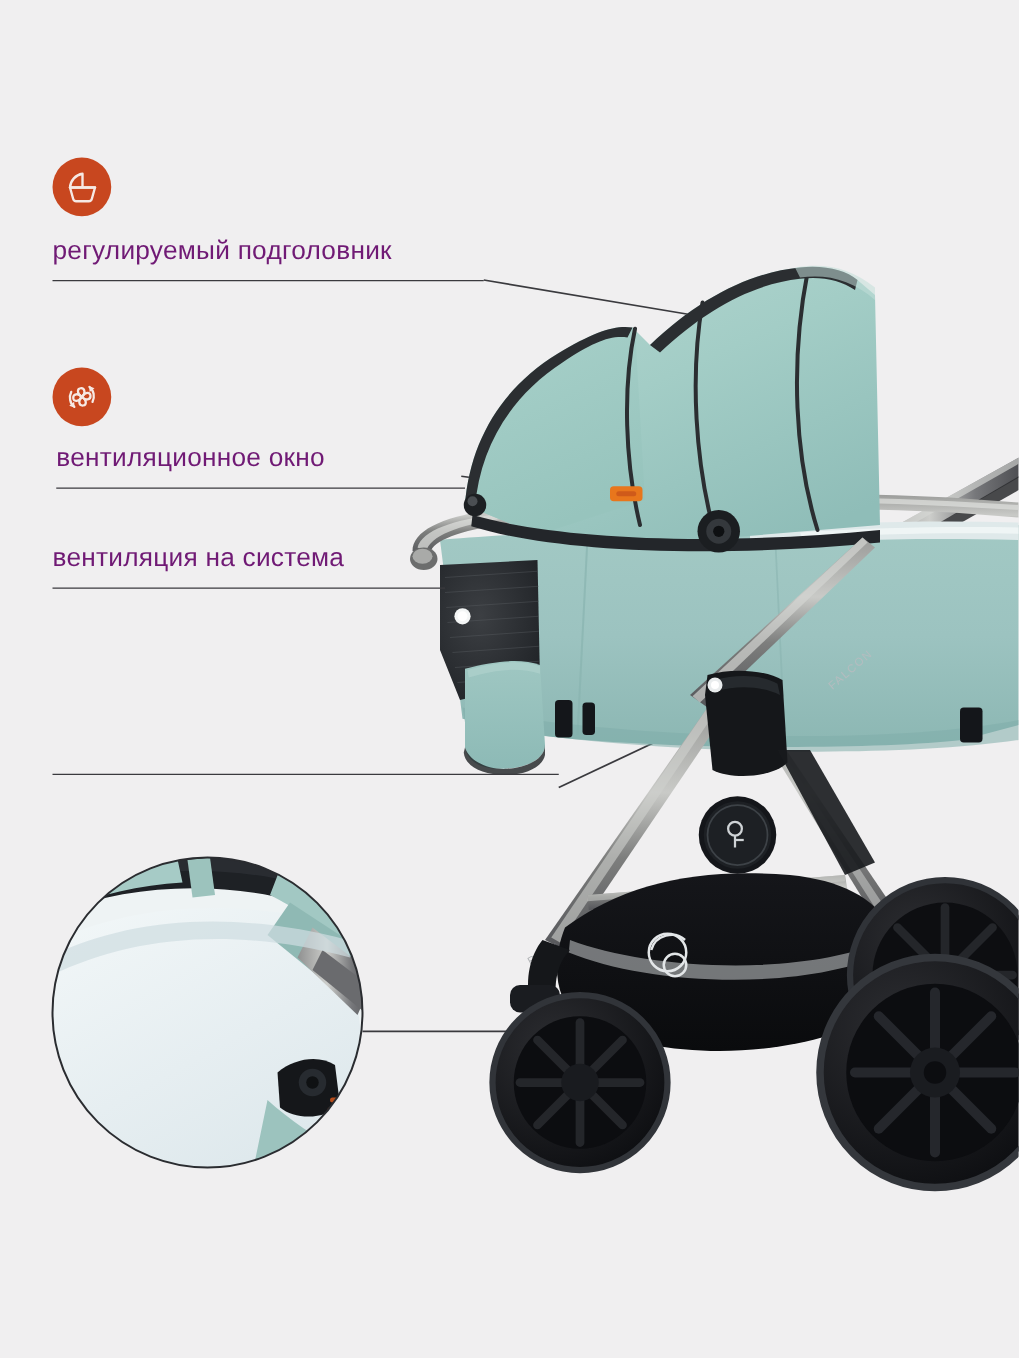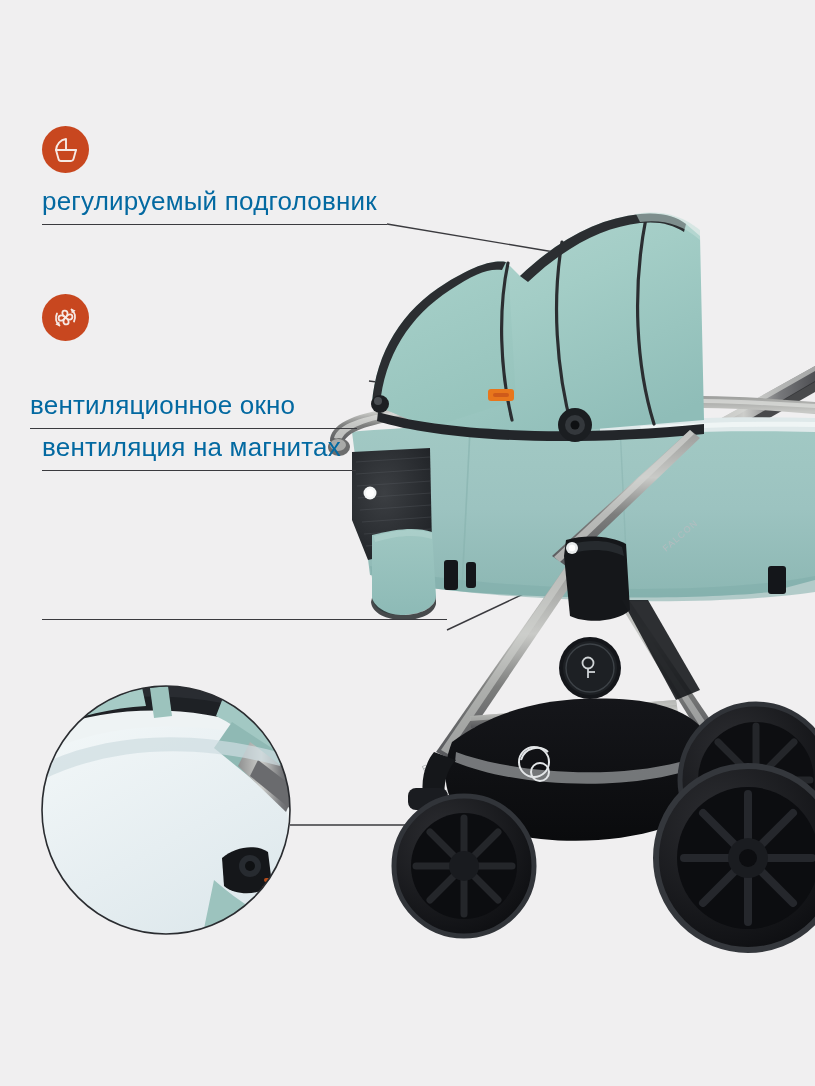--- a/index.html
+++ b/index.html
@@ -12,40 +12,40 @@
   }
   #stage { position:absolute; inset:0; width:815px; height:1086px; }
 
   .bg-layer { position:absolute; inset:0; background:#f0eff0; }
 
   svg.art { position:absolute; left:0; top:0; width:815px; height:1086px; }
 
   
   .callout { position:absolute; }
   .callout .label {
-    font-size:26px;
+    font-size:21px;
     letter-spacing:0.2px;
-    color:#0369a1;
+    color:#701a75;
     white-space:nowrap;
     line-height:30px;
   }
   .rule { height:1.4px; background:#3a3a3e; }
 
   .icon-badge {
     position:absolute;
     width:47px; height:47px;
     border-radius:50%;
     background:#c8471f;
     display:flex; align-items:center; justify-content:center;
   }
   .icon-badge svg { display:block; }
 
   #c1 { left:42px; top:186px; }
   #c1 .rule { width:345px; margin-top:8px; }
-  #c2 { left:30px; top:352px;margin-top:38px; }
+  #c2 { left:45px; top:352px; }
   #c2 .rule { width:327px; margin-top:8px; }
   #c3 { left:42px; top:432px; }
   #c3 .rule { width:314px; margin-top:8px; }
   #c4 { left:42px; top:611px; }
   #c4 .rule { width:405px; margin-top:8px; }
 
   #badge1 { left:42px; top:126px; }
   #badge2 { left:42px; top:294px; }
 </style>
 </head>
@@ -409,20 +409,20 @@
     <div class="label">регулируемый подголовник</div>
     <div class="rule"></div>
   </div>
 
   <div class="callout" id="c2">
     <div class="label">вентиляционное окно</div>
     <div class="rule"></div>
   </div>
 
   <div class="callout" id="c3">
-    <div class="label">вентиляция на магнитах</div>
+    <div class="label">вентиляция на система</div>
     <div class="rule"></div>
   </div>
 
   <div class="callout" id="c4">
     <div class="rule"></div>
   </div>
 </div>
 
 </body></html>

